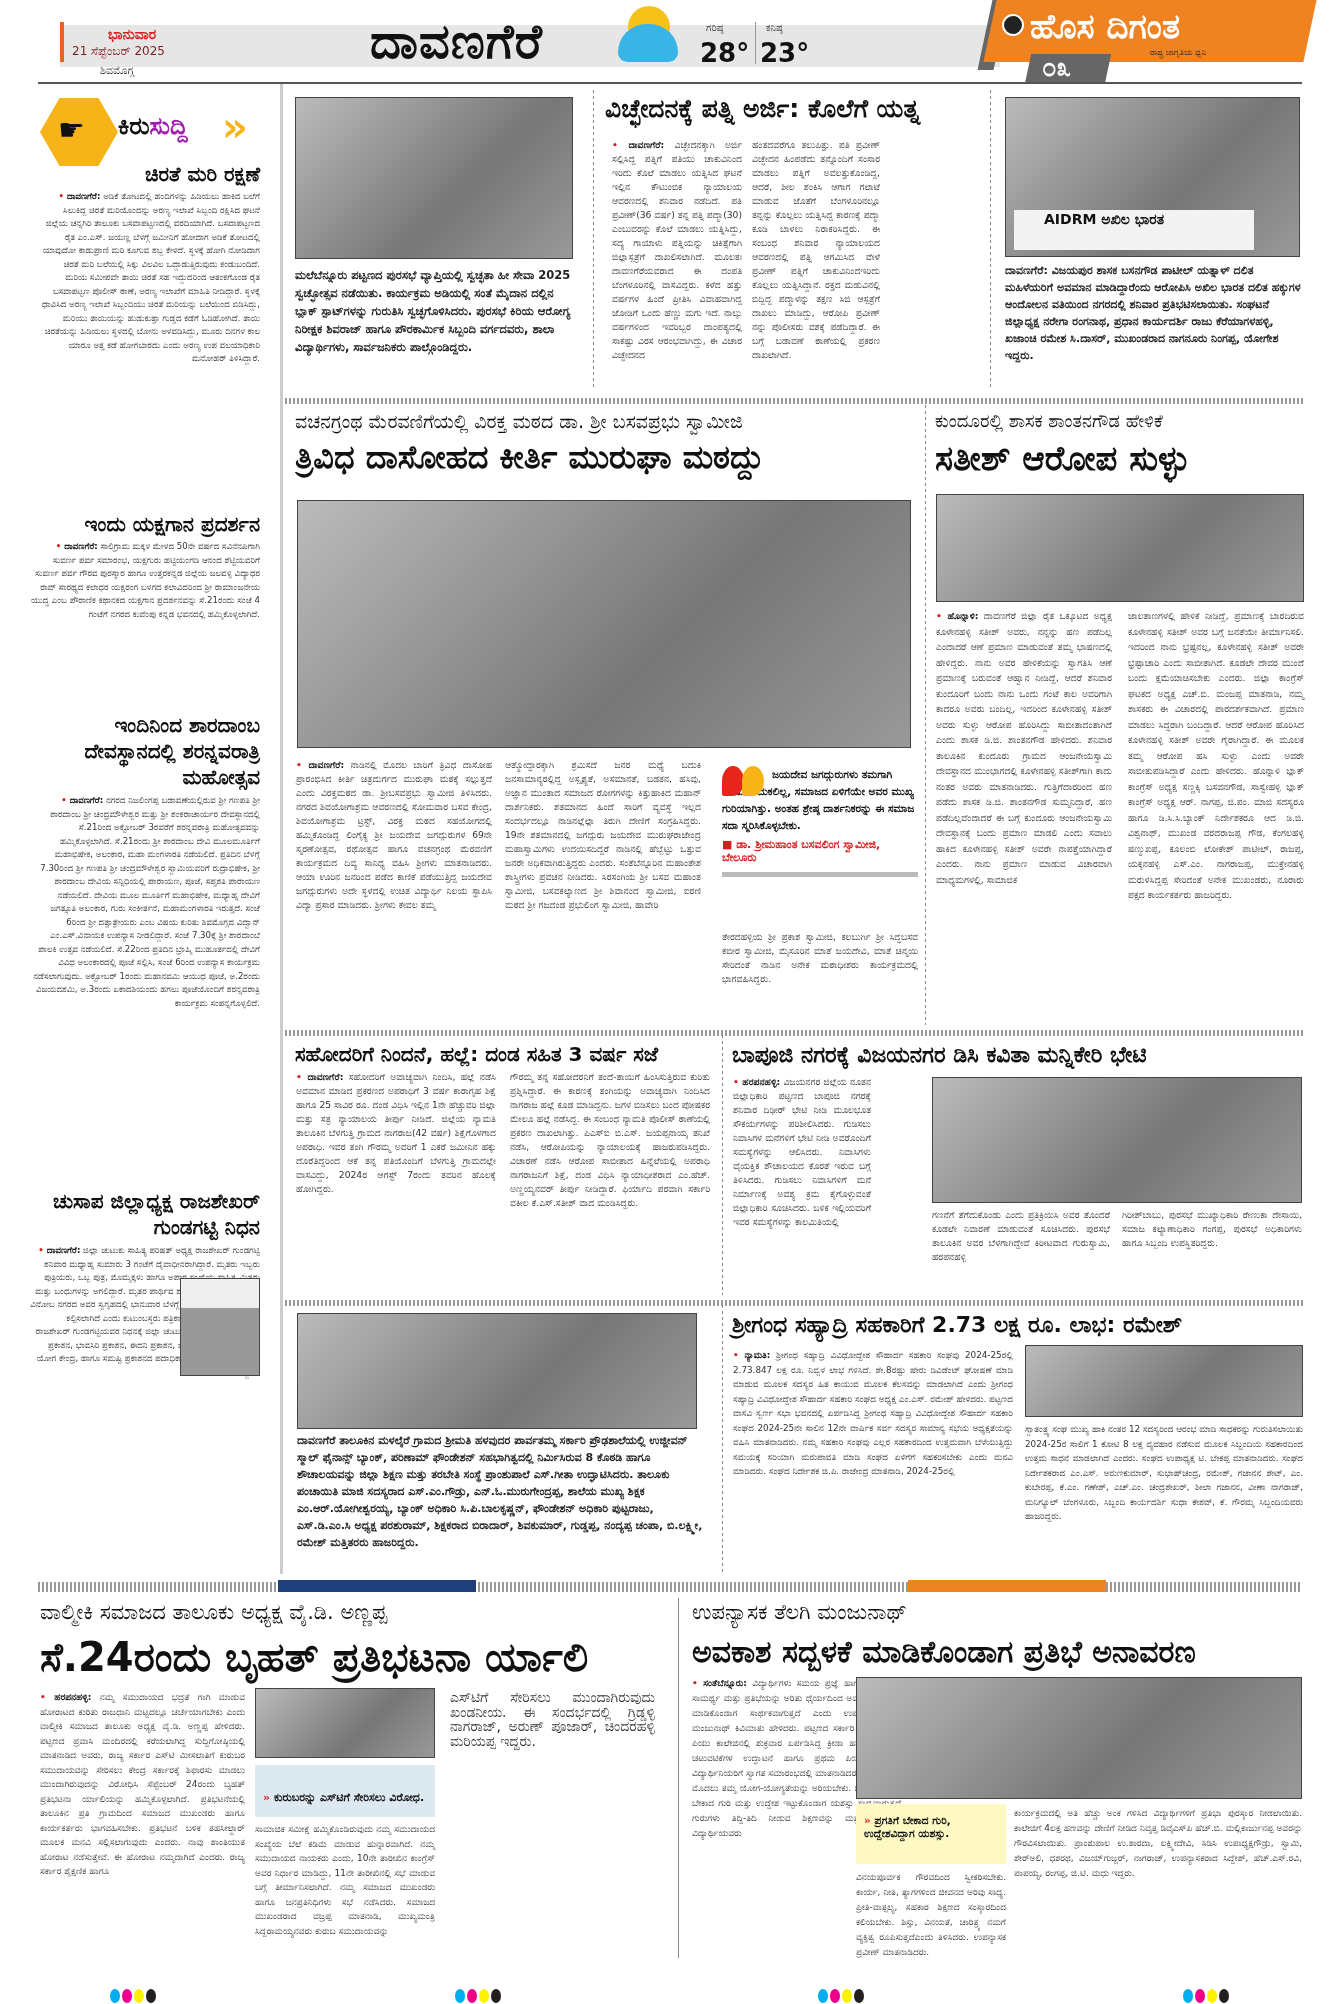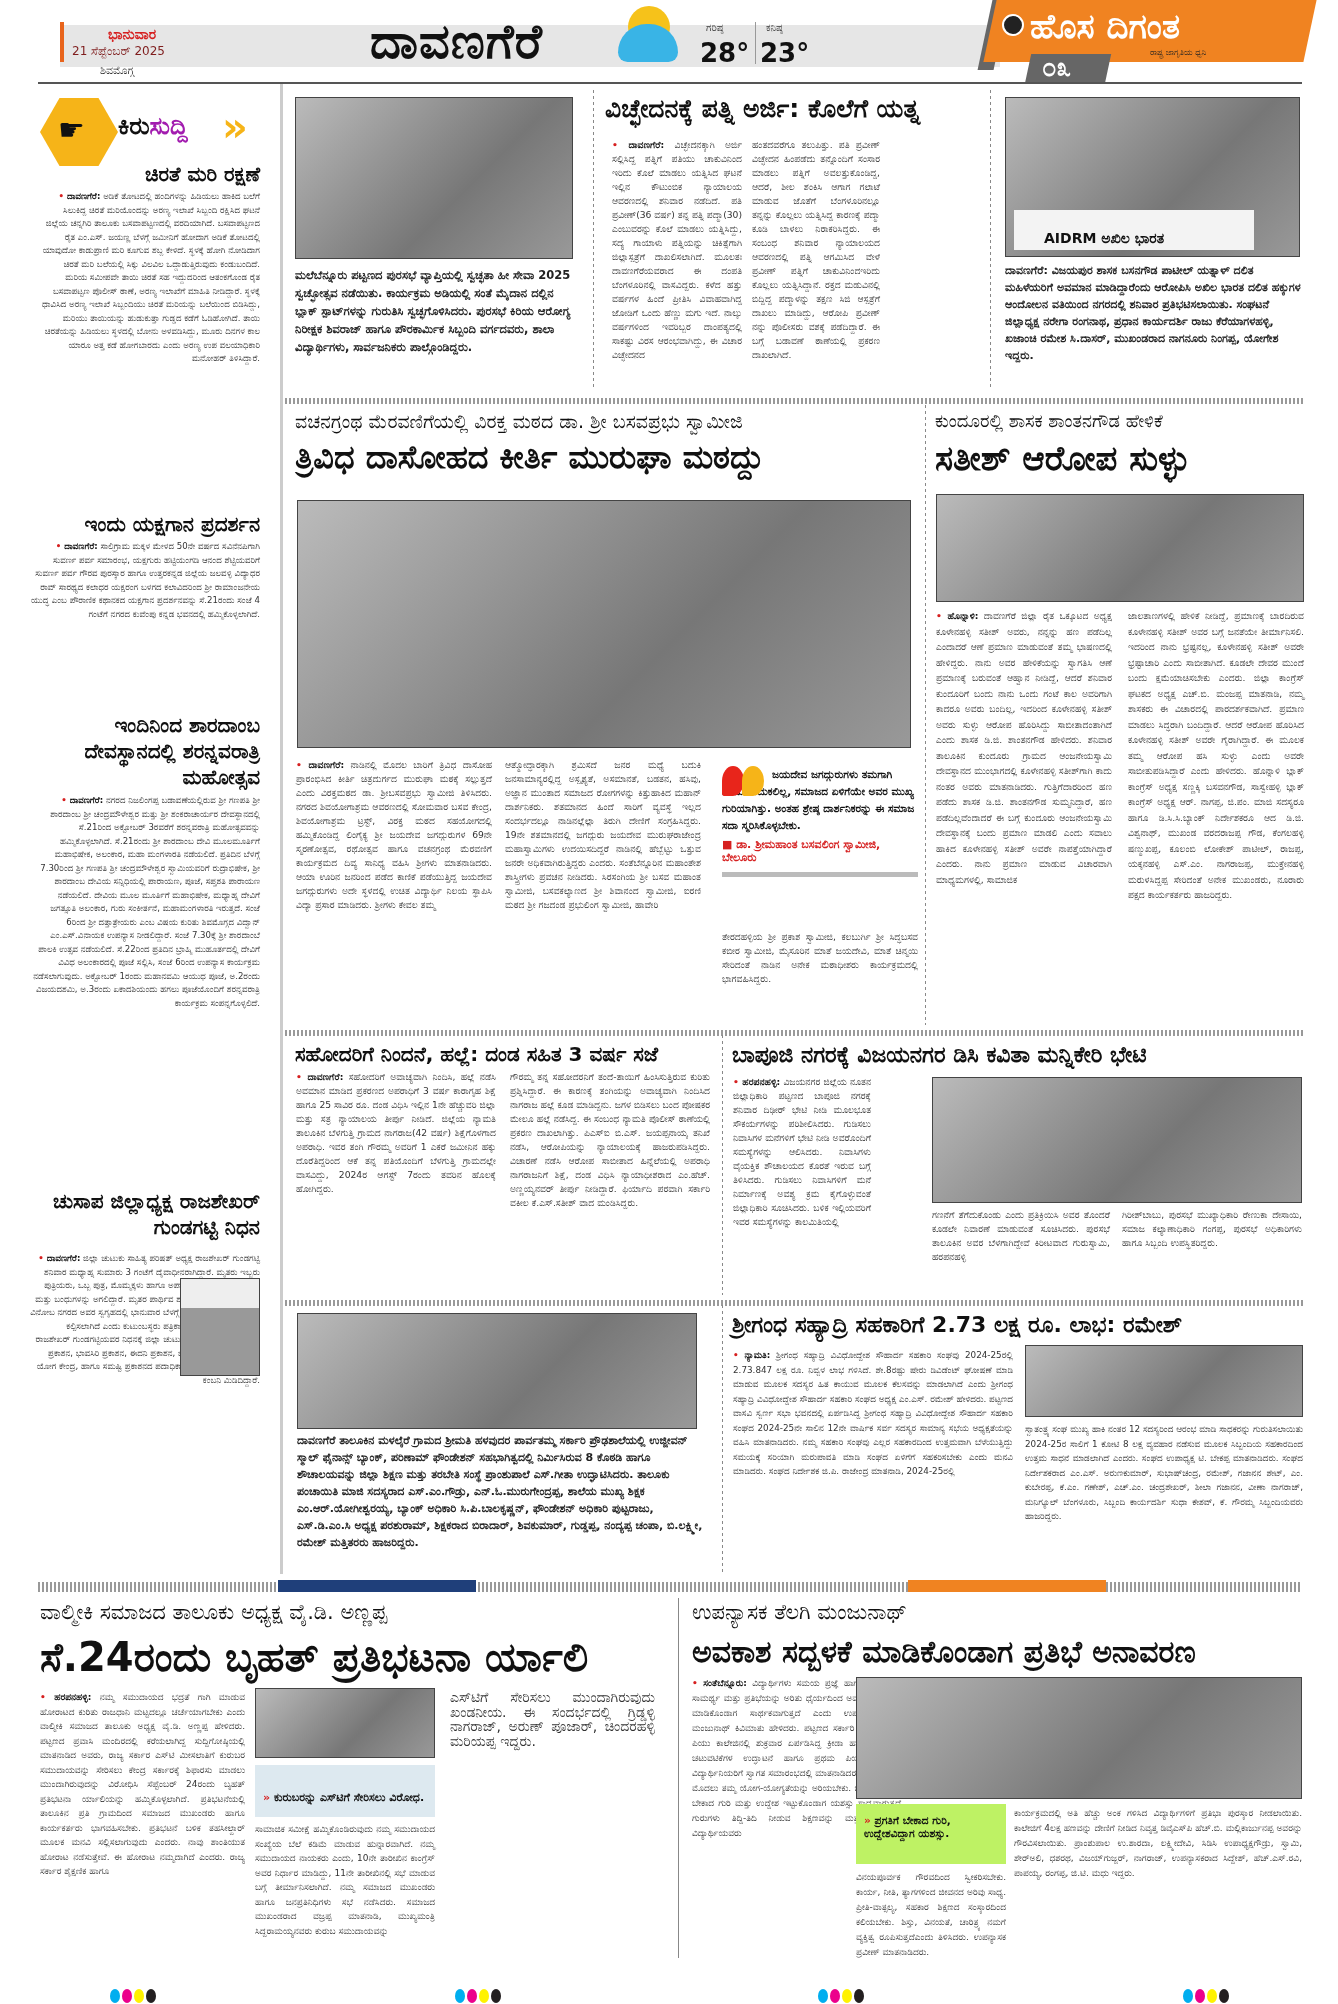--- a/index.html
+++ b/index.html
@@ -79,37 +79,37 @@
   <div class="h1" style="font-size:20px;text-align:right;margin-bottom:4px">ಇಂದು ಯಕ್ಷಗಾನ ಪ್ರದರ್ಶನ</div>
   <div class="col-text" style="text-align:right;font-size:8.6px;line-height:13.5px"><span class="dateline">• </span><span class="place">ದಾವಣಗೆರೆ:</span> <span>ಸಾಲಿಗ್ರಾಮ ಮಕ್ಕಳ ಮೇಳದ 50ನೇ ವರ್ಷದ ಸವಿನೆನಪಿಗಾಗಿ ಸುವರ್ಣ ಪರ್ವ ಸಮಾರಂಭ, ಯಕ್ಷಗುರು ಹಟ್ಟಿಯಂಗಡಿ ಆನಂದ ಶೆಟ್ಟಿಯವರಿಗೆ ಸುವರ್ಣ ಪರ್ವ ಗೌರವ ಪುರಸ್ಕಾರ ಹಾಗೂ ಉತ್ತರಕನ್ನಡ ಜಿಲ್ಲೆಯ ಜಲವಳ್ಳಿ ವಿದ್ಯಾಧರ ರಾವ್ ಸಾರಥ್ಯದ ಕಲಾಧರ ಯಕ್ಷರಂಗ ಬಳಗದ ಕಲಾವಿದರಿಂದ ಶ್ರೀ ರಾಮಾಂಜನೇಯ ಯುದ್ಧ ಎಂಬ ಪೌರಾಣಿಕ ಕಥಾನಕದ ಯಕ್ಷಗಾನ ಪ್ರದರ್ಶನವನ್ನು ಸೆ.21ರಂದು ಸಂಜೆ 4 ಗಂಟೆಗೆ ನಗರದ ಕುವೆಂಪು ಕನ್ನಡ ಭವನದಲ್ಲಿ ಹಮ್ಮಿಕೊಳ್ಳಲಾಗಿದೆ.</span></div>
 </div>
 
 <div class="abs" style="left:30px;top:712px;width:230px">
   <div class="h1" style="font-size:20px;text-align:right;line-height:26px;margin-bottom:4px">ಇಂದಿನಿಂದ ಶಾರದಾಂಬ ದೇವಸ್ಥಾನದಲ್ಲಿ ಶರನ್ನವರಾತ್ರಿ ಮಹೋತ್ಸವ</div>
   <div class="col-text" style="text-align:right;font-size:8.6px;line-height:13.5px"><span class="dateline">• </span><span class="place">ದಾವಣಗೆರೆ:</span> <span>ನಗರದ ನಿಜಲಿಂಗಪ್ಪ ಬಡಾವಣೆಯಲ್ಲಿರುವ ಶ್ರೀ ಗಣಪತಿ ಶ್ರೀ ಶಾರದಾಂಬ ಶ್ರೀ ಚಂದ್ರಮೌಳೇಶ್ವರ ಮತ್ತು ಶ್ರೀ ಶಂಕರಾಚಾರ್ಯರ ದೇವಸ್ಥಾನದಲ್ಲಿ ಸೆ.21ರಿಂದ ಅಕ್ಟೋಬರ್ 3ರವರೆಗೆ ಶರನ್ನವರಾತ್ರಿ ಮಹೋತ್ಸವವನ್ನು ಹಮ್ಮಿಕೊಳ್ಳಲಾಗಿದೆ. ಸೆ.21ರಂದು ಶ್ರೀ ಶಾರದಾಂಬ ದೇವಿ ಮೂಲಮೂರ್ತಿಗೆ ಮಹಾಭಿಷೇಕ, ಅಲಂಕಾರ, ಮಹಾ ಮಂಗಳಾರತಿ ನಡೆಯಲಿದೆ. ಪ್ರತಿದಿನ ಬೆಳಗ್ಗೆ 7.30ರಿಂದ ಶ್ರೀ ಗಣಪತಿ ಶ್ರೀ ಚಂದ್ರಮೌಳೇಶ್ವರ ಸ್ವಾಮಿಯವರಿಗೆ ರುದ್ರಾಭಿಷೇಕ, ಶ್ರೀ ಶಾರದಾಂಬ ದೇವಿಯ ಸನ್ನಿಧಿಯಲ್ಲಿ ಪಾರಾಯಣ, ಪೂಜೆ, ಸಪ್ತಶತಿ ಪಾರಾಯಣ ನಡೆಯಲಿದೆ. ದೇವಿಯ ಮೂಲ ಮೂರ್ತಿಗೆ ಮಹಾಭಿಷೇಕ, ಮಧ್ಯಾಹ್ನ ದೇವಿಗೆ ಜಗತ್ಸೂತಿ ಅಲಂಕಾರ, ಗುರು ಸಂಕೀರ್ತನೆ, ಮಹಾಮಂಗಳಾರತಿ ಇರುತ್ತದೆ. ಸಂಜೆ 6ರಿಂದ ಶ್ರೀ ದತ್ತಾತ್ರೇಯರು ಎಂಬ ವಿಷಯ ಕುರಿತು ಶಿವಮೊಗ್ಗದ ವಿದ್ವಾನ್ ಎಂ.ಎಸ್.ವಿನಾಯಕ ಉಪನ್ಯಾಸ ನೀಡಲಿದ್ದಾರೆ. ಸಂಜೆ 7.30ಕ್ಕೆ ಶ್ರೀ ಶಾರದಾಂಬೆ ಪಾಲಕಿ ಉತ್ಸವ ನಡೆಯಲಿದೆ. ಸೆ.22ರಿಂದ ಪ್ರತಿದಿನ ಬ್ರಾಹ್ಮಿ ಮುಹೂರ್ತದಲ್ಲಿ ದೇವಿಗೆ ವಿವಿಧ ಅಲಂಕಾರದಲ್ಲಿ ಪೂಜೆ ಸಲ್ಲಿಸಿ, ಸಂಜೆ 6ರಿಂದ ಉಪನ್ಯಾಸ ಕಾರ್ಯಕ್ರಮ ನಡೆಸಲಾಗುವುದು. ಅಕ್ಟೋಬರ್ 1ರಂದು ಮಹಾನವಮಿ ಆಯುಧ ಪೂಜೆ, ಅ.2ರಂದು ವಿಜಯದಶಮಿ, ಅ.3ರಂದು ಏಕಾದಶಿಯಂದು ಹಗಲು ಪೂಜೆಯೊಂದಿಗೆ ಶರನ್ನವರಾತ್ರಿ ಕಾರ್ಯಕ್ರಮ ಸಂಪನ್ನಗೊಳ್ಳಲಿದೆ.</span></div>
 </div>
 
 <div class="abs" style="left:30px;top:1188px;width:230px">
-  <div class="h1" style="font-size:20px;text-align:right;line-height:26px;margin-bottom:12px">ಚುಸಾಪ ಜಿಲ್ಲಾಧ್ಯಕ್ಷ ರಾಜಶೇಖರ್ ಗುಂಡಗಟ್ಟಿ ನಿಧನ</div>
+  <div class="h1" style="font-size:20px;text-align:right;line-height:26px;margin-bottom:4px">ಚುಸಾಪ ಜಿಲ್ಲಾಧ್ಯಕ್ಷ ರಾಜಶೇಖರ್ ಗುಂಡಗಟ್ಟಿ ನಿಧನ</div>
   <div class="abs photo" style="left:150px;top:90px;width:80px;height:98px;background:linear-gradient(#eee 0 30%,#999 30% 100%)"></div>
   <div class="col-text" style="text-align:right;font-size:8.6px;line-height:13.5px"><span class="dateline">• </span><span class="place">ದಾವಣಗೆರೆ:</span> <span>ಜಿಲ್ಲಾ ಚುಟುಕು ಸಾಹಿತ್ಯ ಪರಿಷತ್ ಅಧ್ಯಕ್ಷ ರಾಜಶೇಖರ್ ಗುಂಡಗಟ್ಟಿ ಶನಿವಾರ ಮಧ್ಯಾಹ್ನ ಸುಮಾರು 3 ಗಂಟೆಗೆ ದೈವಾಧೀನರಾಗಿದ್ದಾರೆ. ಮೃತರು ಇಬ್ಬರು ಪುತ್ರಿಯರು, ಒಬ್ಬ ಪುತ್ರ, ಮೊಮ್ಮಕ್ಕಳು ಹಾಗೂ ಅಪಾರ ಸಂಖ್ಯೆಯ ಸಾಹಿತ್ಯ ಮಿತ್ರರು ಮತ್ತು ಬಂಧುಗಳನ್ನು ಅಗಲಿದ್ದಾರೆ. ಮೃತರ ಪಾರ್ಥಿವ ಶರೀರದ ಸಾರ್ವಜನಿಕ ದರ್ಶನಕ್ಕೆ ವಿನೋಬ ನಗರದ ಅವರ ಸ್ವಗೃಹದಲ್ಲಿ ಭಾನುವಾರ ಬೆಳಗ್ಗೆ 11 ಗಂಟೆಯವರೆಗೆ ಅವಕಾಶ ಕಲ್ಪಿಸಲಾಗಿದೆ ಎಂದು ಕುಟುಂಬಸ್ಥರು ಪತ್ರಿಕಾ ಪ್ರಕಟಣೆಯಲ್ಲಿ ತಿಳಿಸಿರುತ್ತಾರೆ. ರಾಜಶೇಖರ್ ಗುಂಡಗಟ್ಟಿಯವರ ನಿಧನಕ್ಕೆ ಜಿಲ್ಲಾ ಚುಟುಕು ಸಾಹಿತ್ಯ ಪರಿಷತ್, ಸ್ಫೂರ್ತಿ ಪ್ರಕಾಶನ, ಭಾವಸಿರಿ ಪ್ರಕಾಶನ, ಈದನಿ ಪ್ರಕಾಶನ, ಜ್ಞಾನ ಪ್ರಕಾಶನ, ಯೋಗಾನಂದ ಯೋಗ ಕೇಂದ್ರ, ಹಾಗೂ ಸಮಷ್ಟಿ ಪ್ರಕಾಶನದ ಪದಾಧಿಕಾರಿಗಳು, ಸಾಹಿತ್ಯಾಭಿಮಾನಿಗಳು ಕಂಬನಿ ಮಿಡಿದಿದ್ದಾರೆ.</span></div>
 </div>
 
 <div class="abs photo" style="left:295px;top:97px;width:278px;height:162px"></div>
 <div class="abs cap" style="left:295px;top:266px;width:278px;font-size:11.5px;line-height:18px">ಮಲೆಬೆನ್ನೂರು ಪಟ್ಟಣದ ಪುರಸಭೆ ವ್ಯಾಪ್ತಿಯಲ್ಲಿ ಸ್ವಚ್ಛತಾ ಹೀ ಸೇವಾ 2025 ಸ್ವಚ್ಛೋತ್ಸವ ನಡೆಯಿತು. ಕಾರ್ಯಕ್ರಮ ಅಡಿಯಲ್ಲಿ ಸಂತೆ ಮೈದಾನ ದಲ್ಲಿನ ಬ್ಲಾಕ್ ಸ್ಪಾಟ್‌ಗಳನ್ನು ಗುರುತಿಸಿ ಸ್ವಚ್ಛಗೊಳಿಸಿದರು. ಪುರಸಭೆ ಕಿರಿಯ ಆರೋಗ್ಯ ನಿರೀಕ್ಷಕ ಶಿವರಾಜ್ ಹಾಗೂ ಪೌರಕಾರ್ಮಿಕ ಸಿಬ್ಬಂದಿ ವರ್ಗದವರು, ಶಾಲಾ ವಿದ್ಯಾರ್ಥಿಗಳು, ಸಾರ್ವಜನಿಕರು ಪಾಲ್ಗೊಂಡಿದ್ದರು.</div>
 
 <div class="abs vdiv" style="left:593px;top:90px;height:300px"></div>
 
 <div class="abs h1" style="left:605px;top:94px;font-size:25px">ವಿಚ್ಛೇದನಕ್ಕೆ ಪತ್ನಿ ಅರ್ಜಿ: ಕೊಲೆಗೆ ಯತ್ನ</div>
 <div class="abs col-text" style="left:612px;top:138px;width:130px"><span class="dateline">• </span><span class="place">ದಾವಣಗೆರೆ:</span> <span>ವಿಚ್ಛೇದನಕ್ಕಾಗಿ ಅರ್ಜಿ ಸಲ್ಲಿಸಿದ್ದ ಪತ್ನಿಗೆ ಪತಿಯು ಚಾಕುವಿನಿಂದ ಇರಿದು ಕೊಲೆ ಮಾಡಲು ಯತ್ನಿಸಿದ ಘಟನೆ ಇಲ್ಲಿನ ಕೌಟುಂಬಿಕ ನ್ಯಾಯಾಲಯ ಆವರಣದಲ್ಲಿ ಶನಿವಾರ ನಡೆದಿದೆ. ಪತಿ ಪ್ರವೀಣ್(36 ವರ್ಷ) ತನ್ನ ಪತ್ನಿ ಪದ್ಮಾ(30) ಎಂಬುವರನ್ನು ಕೊಲೆ ಮಾಡಲು ಯತ್ನಿಸಿದ್ದು, ಸದ್ಯ ಗಾಯಾಳು ಪತ್ನಿಯನ್ನು ಚಿಕಿತ್ಸೆಗಾಗಿ ಜಿಲ್ಲಾಸ್ಪತ್ರೆಗೆ ದಾಖಲಿಸಲಾಗಿದೆ. ಮೂಲತಃ ದಾವಣಗೆರೆಯವರಾದ ಈ ದಂಪತಿ ಬೆಂಗಳೂರಿನಲ್ಲಿ ವಾಸವಿದ್ದರು. ಕಳೆದ ಹತ್ತು ವರ್ಷಗಳ ಹಿಂದೆ ಪ್ರೀತಿಸಿ ವಿವಾಹವಾಗಿದ್ದ ಜೋಡಿಗೆ ಒಂದು ಹೆಣ್ಣು ಮಗು ಇದೆ. ನಾಲ್ಕು ವರ್ಷಗಳಿಂದ ಇವರಿಬ್ಬರ ದಾಂಪತ್ಯದಲ್ಲಿ ಸಾಕಷ್ಟು ವಿರಸ ಆರಂಭವಾಗಿದ್ದು, ಈ ವಿಚಾರ ವಿಚ್ಛೇದನದ</span></div>
 <div class="abs col-text" style="left:752px;top:138px;width:128px">ಹಂತದವರೆಗೂ ತಲುಪಿತ್ತು. ಪತಿ ಪ್ರವೀಣ್ ವಿಚ್ಛೇದನ ಹಿಂಪಡೆದು ತನ್ನೊಂದಿಗೆ ಸಂಸಾರ ಮಾಡಲು ಪತ್ನಿಗೆ ಅವಲತ್ತುಕೊಂಡಿದ್ದ, ಆದರೆ, ಶೀಲ ಶಂಕಿಸಿ ಆಗಾಗ ಗಲಾಟೆ ಮಾಡುವ ಜೊತೆಗೆ ಬೆಂಗಳೂರಿನಲ್ಲೂ ತನ್ನನ್ನು ಕೊಲ್ಲಲು ಯತ್ನಿಸಿದ್ದ ಕಾರಣಕ್ಕೆ ಪದ್ಮಾ ಕೂಡಿ ಬಾಳಲು ನಿರಾಕರಿಸಿದ್ದರು. ಈ ಸಂಬಂಧ ಶನಿವಾರ ನ್ಯಾಯಾಲಯದ ಆವರಣದಲ್ಲಿ ಪತ್ನಿ ಆಗಮಿಸಿದ ವೇಳೆ ಪ್ರವೀಣ್ ಪತ್ನಿಗೆ ಚಾಕುವಿನಿಂದಇರಿದು ಕೊಲ್ಲಲು ಯತ್ನಿಸಿದ್ದಾನೆ. ರಕ್ತದ ಮಡುವಿನಲ್ಲಿ ಬಿದ್ದಿದ್ದ ಪದ್ಮಾಳನ್ನು ತಕ್ಷಣ ಸಿಜಿ ಆಸ್ಪತ್ರೆಗೆ ದಾಖಲು ಮಾಡಿದ್ದು, ಆರೋಪಿ ಪ್ರವೀಣ್ ನನ್ನು ಪೊಲೀಸರು ವಶಕ್ಕೆ ಪಡೆದಿದ್ದಾರೆ. ಈ ಬಗ್ಗೆ ಬಡಾವಣೆ ಠಾಣೆಯಲ್ಲಿ ಪ್ರಕರಣ ದಾಖಲಾಗಿದೆ.</div>
 
 <div class="abs vdiv" style="left:990px;top:90px;height:300px"></div>
 <div class="abs photo" style="left:1005px;top:97px;width:295px;height:160px">
-  <div style="position:absolute;left:8px;top:112px;width:240px;height:40px;background:#f3f3f3;font-size:14px;font-weight:bold;padding:20px 30px">AIDRM ಅಖಿಲ ಭಾರತ</div>
+  <div style="position:absolute;left:8px;top:112px;width:240px;height:40px;background:#f3f3f3;font-size:14px;font-weight:bold;padding:1px 30px">AIDRM ಅಖಿಲ ಭಾರತ</div>
 </div>
 <div class="abs cap" style="left:1005px;top:262px;width:300px;font-size:11px;line-height:17px">ದಾವಣಗೆರೆ: ವಿಜಯಪುರ ಶಾಸಕ ಬಸನಗೌಡ ಪಾಟೀಲ್ ಯತ್ನಾಳ್ ದಲಿತ ಮಹಿಳೆಯರಿಗೆ ಅವಮಾನ ಮಾಡಿದ್ದಾರೆಂದು ಆರೋಪಿಸಿ ಅಖಿಲ ಭಾರತ ದಲಿತ ಹಕ್ಕುಗಳ ಆಂದೋಲನ ವತಿಯಿಂದ ನಗರದಲ್ಲಿ ಶನಿವಾರ ಪ್ರತಿಭಟಿಸಲಾಯಿತು. ಸಂಘಟನೆ ಜಿಲ್ಲಾಧ್ಯಕ್ಷ ನರೇಗಾ ರಂಗನಾಥ, ಪ್ರಧಾನ ಕಾರ್ಯದರ್ಶಿ ರಾಜು ಕೆರೆಯಾಗಳಹಳ್ಳಿ, ಖಜಾಂಚಿ ರಮೇಶ ಸಿ.ದಾಸರ್, ಮುಖಂಡರಾದ ನಾಗನೂರು ನಿಂಗಪ್ಪ, ಯೋಗೇಶ ಇದ್ದರು.</div>
 
 <div class="abs hdiv" style="left:285px;top:398px;width:1020px"></div>
 
 <div class="abs" style="left:295px;top:410px;font-size:19px;color:#111">ವಚನಗ್ರಂಥ ಮೆರವಣಿಗೆಯಲ್ಲಿ ವಿರಕ್ತ ಮಠದ ಡಾ. ಶ್ರೀ ಬಸವಪ್ರಭು ಸ್ವಾಮೀಜಿ</div>
 <div class="abs h1" style="left:295px;top:438px;font-size:32px">ತ್ರಿವಿಧ ದಾಸೋಹದ ಕೀರ್ತಿ ಮುರುಘಾ ಮಠದ್ದು</div>
 <div class="abs photo" style="left:297px;top:500px;width:614px;height:248px"></div>
 <div class="abs col-text" style="left:296px;top:758px;width:196px"><span class="dateline">• </span><span class="place">ದಾವಣಗೆರೆ:</span> <span>ನಾಡಿನಲ್ಲಿ ಮೊದಲ ಬಾರಿಗೆ ತ್ರಿವಿಧ ದಾಸೋಹ ಪ್ರಾರಂಭಿಸಿದ ಕೀರ್ತಿ ಚಿತ್ರದುರ್ಗದ ಮುರುಘಾ ಮಠಕ್ಕೆ ಸಲ್ಲುತ್ತದೆ ಎಂದು ವಿರಕ್ತಮಠದ ಡಾ. ಶ್ರೀಬಸವಪ್ರಭು ಸ್ವಾಮೀಜಿ ತಿಳಿಸಿದರು. ನಗರದ ಶಿವಯೋಗಾಶ್ರಮ ಆವರಣದಲ್ಲಿ ಸೋಮವಾರ ಬಸವ ಕೇಂದ್ರ, ಶಿವಯೋಗಾಶ್ರಮ ಟ್ರಸ್ಟ್, ವಿರಕ್ತ ಮಠದ ಸಹಯೋಗದಲ್ಲಿ ಹಮ್ಮಿಕೊಂಡಿದ್ದ ಲಿಂಗೈಕ್ಯ ಶ್ರೀ ಜಯದೇವ ಜಗದ್ಗುರುಗಳ 69ನೇ ಸ್ಮರಣೋತ್ಸವ, ರಥೋತ್ಸವ ಹಾಗೂ ವಚನಗ್ರಂಥ ಮೆರವಣಿಗೆ ಕಾರ್ಯಕ್ರಮದ ದಿವ್ಯ ಸಾನಿಧ್ಯ ವಹಿಸಿ ಶ್ರೀಗಳು ಮಾತನಾಡಿದರು. ಆಯಾ ಊರಿನ ಜನರಿಂದ ಪಡೆದ ಕಾಣಿಕೆ ಪಡೆಯುತ್ತಿದ್ದ ಜಯದೇವ ಜಗದ್ಗುರುಗಳು ಅದೇ ಸ್ಥಳದಲ್ಲಿ ಉಚಿತ ವಿದ್ಯಾರ್ಥಿ ನಿಲಯ ಸ್ಥಾಪಿಸಿ ವಿದ್ಯಾ ಪ್ರಸಾರ ಮಾಡಿದರು. ಶ್ರೀಗಳು ಕೇವಲ ತಮ್ಮ</span></div>
 <div class="abs col-text" style="left:505px;top:758px;width:196px">ಆತ್ಮೋದ್ಧಾರಕ್ಕಾಗಿ ಶ್ರಮಿಸದೆ ಜನರ ಮಧ್ಯೆ ಬದುಕಿ ಜನಸಾಮಾನ್ಯರಲ್ಲಿದ್ದ ಅಸ್ಪೃಶ್ಯತೆ, ಅಸಮಾನತೆ, ಬಡತನ, ಹಸಿವು, ಅಜ್ಞಾನ ಮುಂತಾದ ಸಮಾಜದ ರೋಗಗಳನ್ನು ಕಿತ್ತುಹಾಕಿದ ಮಹಾನ್ ದಾರ್ಶನಿಕರು. ಶತಮಾನದ ಹಿಂದೆ ಸಾರಿಗೆ ವ್ಯವಸ್ಥೆ ಇಲ್ಲದ ಸಂದರ್ಭದಲ್ಲೂ ನಾಡಿನಲ್ಲೆಲ್ಲಾ ತಿರುಗಿ ದೇಣಿಗೆ ಸಂಗ್ರಹಿಸಿದ್ದರು. 19ನೇ ಶತಮಾನದಲ್ಲಿ ಜಗದ್ಗುರು ಜಯದೇವ ಮುರುಘರಾಜೇಂದ್ರ ಮಹಾಸ್ವಾಮಿಗಳು ಉದಯಿಸದಿದ್ದರೆ ನಾಡಿನಲ್ಲಿ ಹೆಬ್ಬೆಟ್ಟು ಒತ್ತುವ ಜನರೇ ಅಧಿಕವಾಗಿರುತ್ತಿದ್ದರು ಎಂದರು. ಸಂತೆಬೆನ್ನೂರಿನ ಮಹಾಂತೇಶ ಶಾಸ್ತ್ರೀಗಳು ಪ್ರವಚನ ನೀಡಿದರು. ಸಿರಸಂಗಿಯ ಶ್ರೀ ಬಸವ ಮಹಾಂತ ಸ್ವಾಮೀಜಿ, ಬಸವಕಲ್ಯಾಣದ ಶ್ರೀ ಶಿವಾನಂದ ಸ್ವಾಮೀಜಿ, ಐರಣಿ ಮಠದ ಶ್ರೀ ಗಜದಂಡ ಪ್ರಭುಲಿಂಗ ಸ್ವಾಮೀಜಿ, ಹಾವೇರಿ</div>
@@ -166,20 +166,20 @@
 <div class="abs" style="left:255px;top:1765px;width:180px;height:52px;background:#dde9f0;padding:26px 8px;font-size:11px;font-weight:bold"><span style="color:#d62020">» </span><span>ಕುರುಬರನ್ನು ಎಸ್‌ಟಿಗೆ ಸೇರಿಸಲು ವಿರೋಧ.</span></div>
 <div class="abs col-text" style="left:255px;top:1822px;width:180px;font-size:9px;line-height:14.5px">ಸಾಮಾಜಿಕ ಸಮೀಕ್ಷೆ ಹಮ್ಮಿಕೊಂಡಿರುವುದು ನಮ್ಮ ಸಮುದಾಯದ ಸಂಖ್ಯೆಯ ಬೆಲೆ ಕಡಿಮೆ ಮಾಡುವ ಹುನ್ನಾರವಾಗಿದೆ. ನಮ್ಮ ಸಮುದಾಯದ ನಾಯಕರು ಎಂದು, 10ನೇ ತಾರೀಖಿನ ಕಾಂಗ್ರೆಸ್ ಅವರ ನಿರ್ಧಾರ ಮಾಡಿದ್ದು, 11ನೇ ತಾರೀಖಿನಲ್ಲಿ ಸಭೆ ಮಾಡುವ ಬಗ್ಗೆ ತೀರ್ಮಾನಿಸಲಾಗಿದೆ. ನಮ್ಮ ಸಮಾಜದ ಮುಖಂಡರು ಹಾಗೂ ಜನಪ್ರತಿನಿಧಿಗಳು ಸಭೆ ನಡೆಸಿದರು. ಸಮಾಜದ ಮುಖಂಡರಾದ ವಜ್ರಪ್ಪ ಮಾತನಾಡಿ, ಮುಖ್ಯಮಂತ್ರಿ ಸಿದ್ದರಾಮಯ್ಯನವರು ಕುರುಬ ಸಮುದಾಯವನ್ನು</div>
 <div class="abs col-text" style="left:450px;top:1690px;width:205px;font-size:14px;line-height:14.5px">ಎಸ್‌ಟಿಗೆ ಸೇರಿಸಲು ಮುಂದಾಗಿರುವುದು ಖಂಡನೀಯ. ಈ ಸಂದರ್ಭದಲ್ಲಿ ಗ್ರಿಡ್ಡಳ್ಳಿ ನಾಗರಾಜ್, ಅರುಣ್ ಪೂಜಾರ್, ಚಿಂದರಹಳ್ಳಿ ಮರಿಯಪ್ಪ ಇದ್ದರು.</div>
 
 <div class="abs" style="left:678px;top:1598px;width:1px;height:360px;background:#888"></div>
 
 <div class="abs" style="left:692px;top:1600px;font-size:21px">ಉಪನ್ಯಾಸಕ ತೆಲಗಿ ಮಂಜುನಾಥ್</div>
 <div class="abs h1" style="left:692px;top:1634px;font-size:30px">ಅವಕಾಶ ಸದ್ಬಳಕೆ ಮಾಡಿಕೊಂಡಾಗ ಪ್ರತಿಭೆ ಅನಾವರಣ</div>
 <div class="abs col-text" style="left:692px;top:1676px;width:212px;font-size:9px;line-height:15px"><span class="dateline">• </span><span class="place">ಸಂತೆಬೆನ್ನೂರು:</span> <span>ವಿದ್ಯಾರ್ಥಿಗಳು ಸಮಯ ಪ್ರಜ್ಞೆ ಹಾಗೂ ತಮ್ಮಲ್ಲಿರುವ ಸಾಮರ್ಥ್ಯ ಮತ್ತು ಪ್ರತಿಭೆಯನ್ನು ಅರಿತು ಧೈರ್ಯದಿಂದ ಅವಕಾಶವನ್ನು ಬಳಕೆ ಮಾಡಿಕೊಂಡಾಗ ಸಾರ್ಥಕವಾಗುತ್ತದೆ ಎಂದು ಉಪನ್ಯಾಸಕ ತೆಲಗಿ ಮಂಜುನಾಥ್ ಕಿವಿಮಾತು ಹೇಳಿದರು. ಪಟ್ಟಣದ ಸರ್ಕಾರಿ ಎಸ್‌ಎಸ್‌ಜೆವಿಪಿ ಪಿಯು ಕಾಲೇಜಿನಲ್ಲಿ ಶುಕ್ರವಾರ ಏರ್ಪಡಿಸಿದ್ದ ಕ್ರೀಡಾ ಹಾಗೂ ಸಾಂಸ್ಕೃತಿಕ ಚಟುವಟಿಕೆಗಳ ಉದ್ಘಾಟನೆ ಹಾಗೂ ಪ್ರಥಮ ಪಿಯು ವಿದ್ಯಾರ್ಥಿ-ವಿದ್ಯಾರ್ಥಿನಿಯರಿಗೆ ಸ್ವಾಗತ ಸಮಾರಂಭದಲ್ಲಿ ಮಾತನಾಡಿದರು. ವಿದ್ಯಾರ್ಥಿಗಳು ಮೊದಲು ತಮ್ಮ ಯೋಗ-ಯೋಗ್ಯತೆಯನ್ನು ಅರಿಯಬೇಕು. ಭವಿಷ್ಯದ ಪ್ರಗತಿಗೆ ಬೇಕಾದ ಗುರಿ ಮತ್ತು ಉದ್ದೇಶ ಇಟ್ಟುಕೊಂಡಾಗ ಯಶಸ್ಸು ಸಾಧ್ಯವಾಗುತ್ತದೆ. ಗುರುಗಳು ತಿದ್ದಿ-ತಿದಿ ನೀಡುವ ಶಿಕ್ಷಣವನ್ನು ಮತ್ತು ಜ್ಞಾನವನ್ನು ವಿದ್ಯಾರ್ಥಿಯವರು</span></div>
 <div class="abs photo" style="left:856px;top:1677px;width:446px;height:122px"></div>
-<div class="abs" style="left:856px;top:1804px;width:150px;height:60px;background:#bef264;padding:10px 8px;font-size:10.5px;font-weight:bold"><span style="color:#d62020">» </span><span>ಪ್ರಗತಿಗೆ ಬೇಕಾದ ಗುರಿ, ಉದ್ದೇಶವಿದ್ದಾಗ ಯಶಸ್ಸು.</span></div>
+<div class="abs" style="left:856px;top:1804px;width:150px;height:60px;background:#fef9c3;padding:10px 8px;font-size:10.5px;font-weight:bold"><span style="color:#d62020">» </span><span>ಪ್ರಗತಿಗೆ ಬೇಕಾದ ಗುರಿ, ಉದ್ದೇಶವಿದ್ದಾಗ ಯಶಸ್ಸು.</span></div>
 <div class="abs col-text" style="left:856px;top:1870px;width:150px;font-size:9px;line-height:15px">ವಿನಯಪೂರ್ವಕ ಗೌರವದಿಂದ ಸ್ವೀಕರಿಸಬೇಕು. ಕಾರ್ಯ, ನೀತಿ, ತ್ಯಾಗಗಳಿಂದ ಜೀವನದ ಅರಿವು ಸಾಧ್ಯ. ಪ್ರೀತಿ-ವಾತ್ಸಲ್ಯ, ಸಹಕಾರ ಶಿಕ್ಷಣದ ಸಂಸ್ಕಾರದಿಂದ ಕಲಿಯಬೇಕು. ಶಿಸ್ತು, ವಿನಯತೆ, ಚಾರಿತ್ರ್ಯ ನಮಗೆ ವ್ಯಕ್ತಿತ್ವ ರೂಪಿಸುತ್ತದೆಎಂದು ತಿಳಿಸಿದರು. ಉಪನ್ಯಾಸಕ ಪ್ರವೀಣ್ ಮಾತನಾಡಿದರು.</div>
 <div class="abs col-text" style="left:1014px;top:1806px;width:288px;font-size:9px;line-height:15px">ಕಾರ್ಯಕ್ರಮದಲ್ಲಿ ಅತಿ ಹೆಚ್ಚು ಅಂಕ ಗಳಿಸಿದ ವಿದ್ಯಾರ್ಥಿಗಳಿಗೆ ಪ್ರತಿಭಾ ಪುರಸ್ಕಾರ ನೀಡಲಾಯಿತು. ಕಾಲೇಜಿಗೆ 4ಲಕ್ಷ ಹಣವನ್ನು ದೇಣಿಗೆ ನೀಡಿದ ನಿವೃತ್ತ ಡಿವೈಎಸ್‌ಪಿ ಹೆಚ್.ಬಿ. ಮಲ್ಲಿಕಾರ್ಜುನಪ್ಪ ಅವರನ್ನು ಗೌರವಿಸಲಾಯಿತು. ಪ್ರಾಂಶುಪಾಲ ಉ.ಶಾರದಾ, ಲಕ್ಷ್ಮೀದೇವಿ, ಸಿಡಿಸಿ ಉಪಾಧ್ಯಕ್ಷಗೌಡ್ರು, ಸ್ವಾಮಿ, ಶೇರ್‌ಅಲಿ, ಧಶರಥ, ವಿಜಯ್‌ಗುಜ್ಜರ್, ನಾಗರಾಜ್, ಉಪನ್ಯಾಸಕರಾದ ಸಿದ್ದೇಶ್, ಹೆಚ್.ಎಸ್.ರವಿ, ಪಾಪಯ್ಯ, ರಂಗಪ್ಪ, ಜಿ.ಟಿ. ಮಧು ಇದ್ದರು.</div>
 
 <div class="abs cmyk" style="left:110px;top:1988px"><span style="background:#00aeef"></span><span style="background:#ec008c"></span><span style="background:#fff200"></span><span style="background:#231f20"></span></div>
 <div class="abs cmyk" style="left:455px;top:1988px"><span style="background:#00aeef"></span><span style="background:#ec008c"></span><span style="background:#fff200"></span><span style="background:#231f20"></span></div>
 <div class="abs cmyk" style="left:818px;top:1988px"><span style="background:#00aeef"></span><span style="background:#ec008c"></span><span style="background:#fff200"></span><span style="background:#231f20"></span></div>
 <div class="abs cmyk" style="left:1183px;top:1988px"><span style="background:#00aeef"></span><span style="background:#ec008c"></span><span style="background:#fff200"></span><span style="background:#231f20"></span></div>
 
 </body></html>

